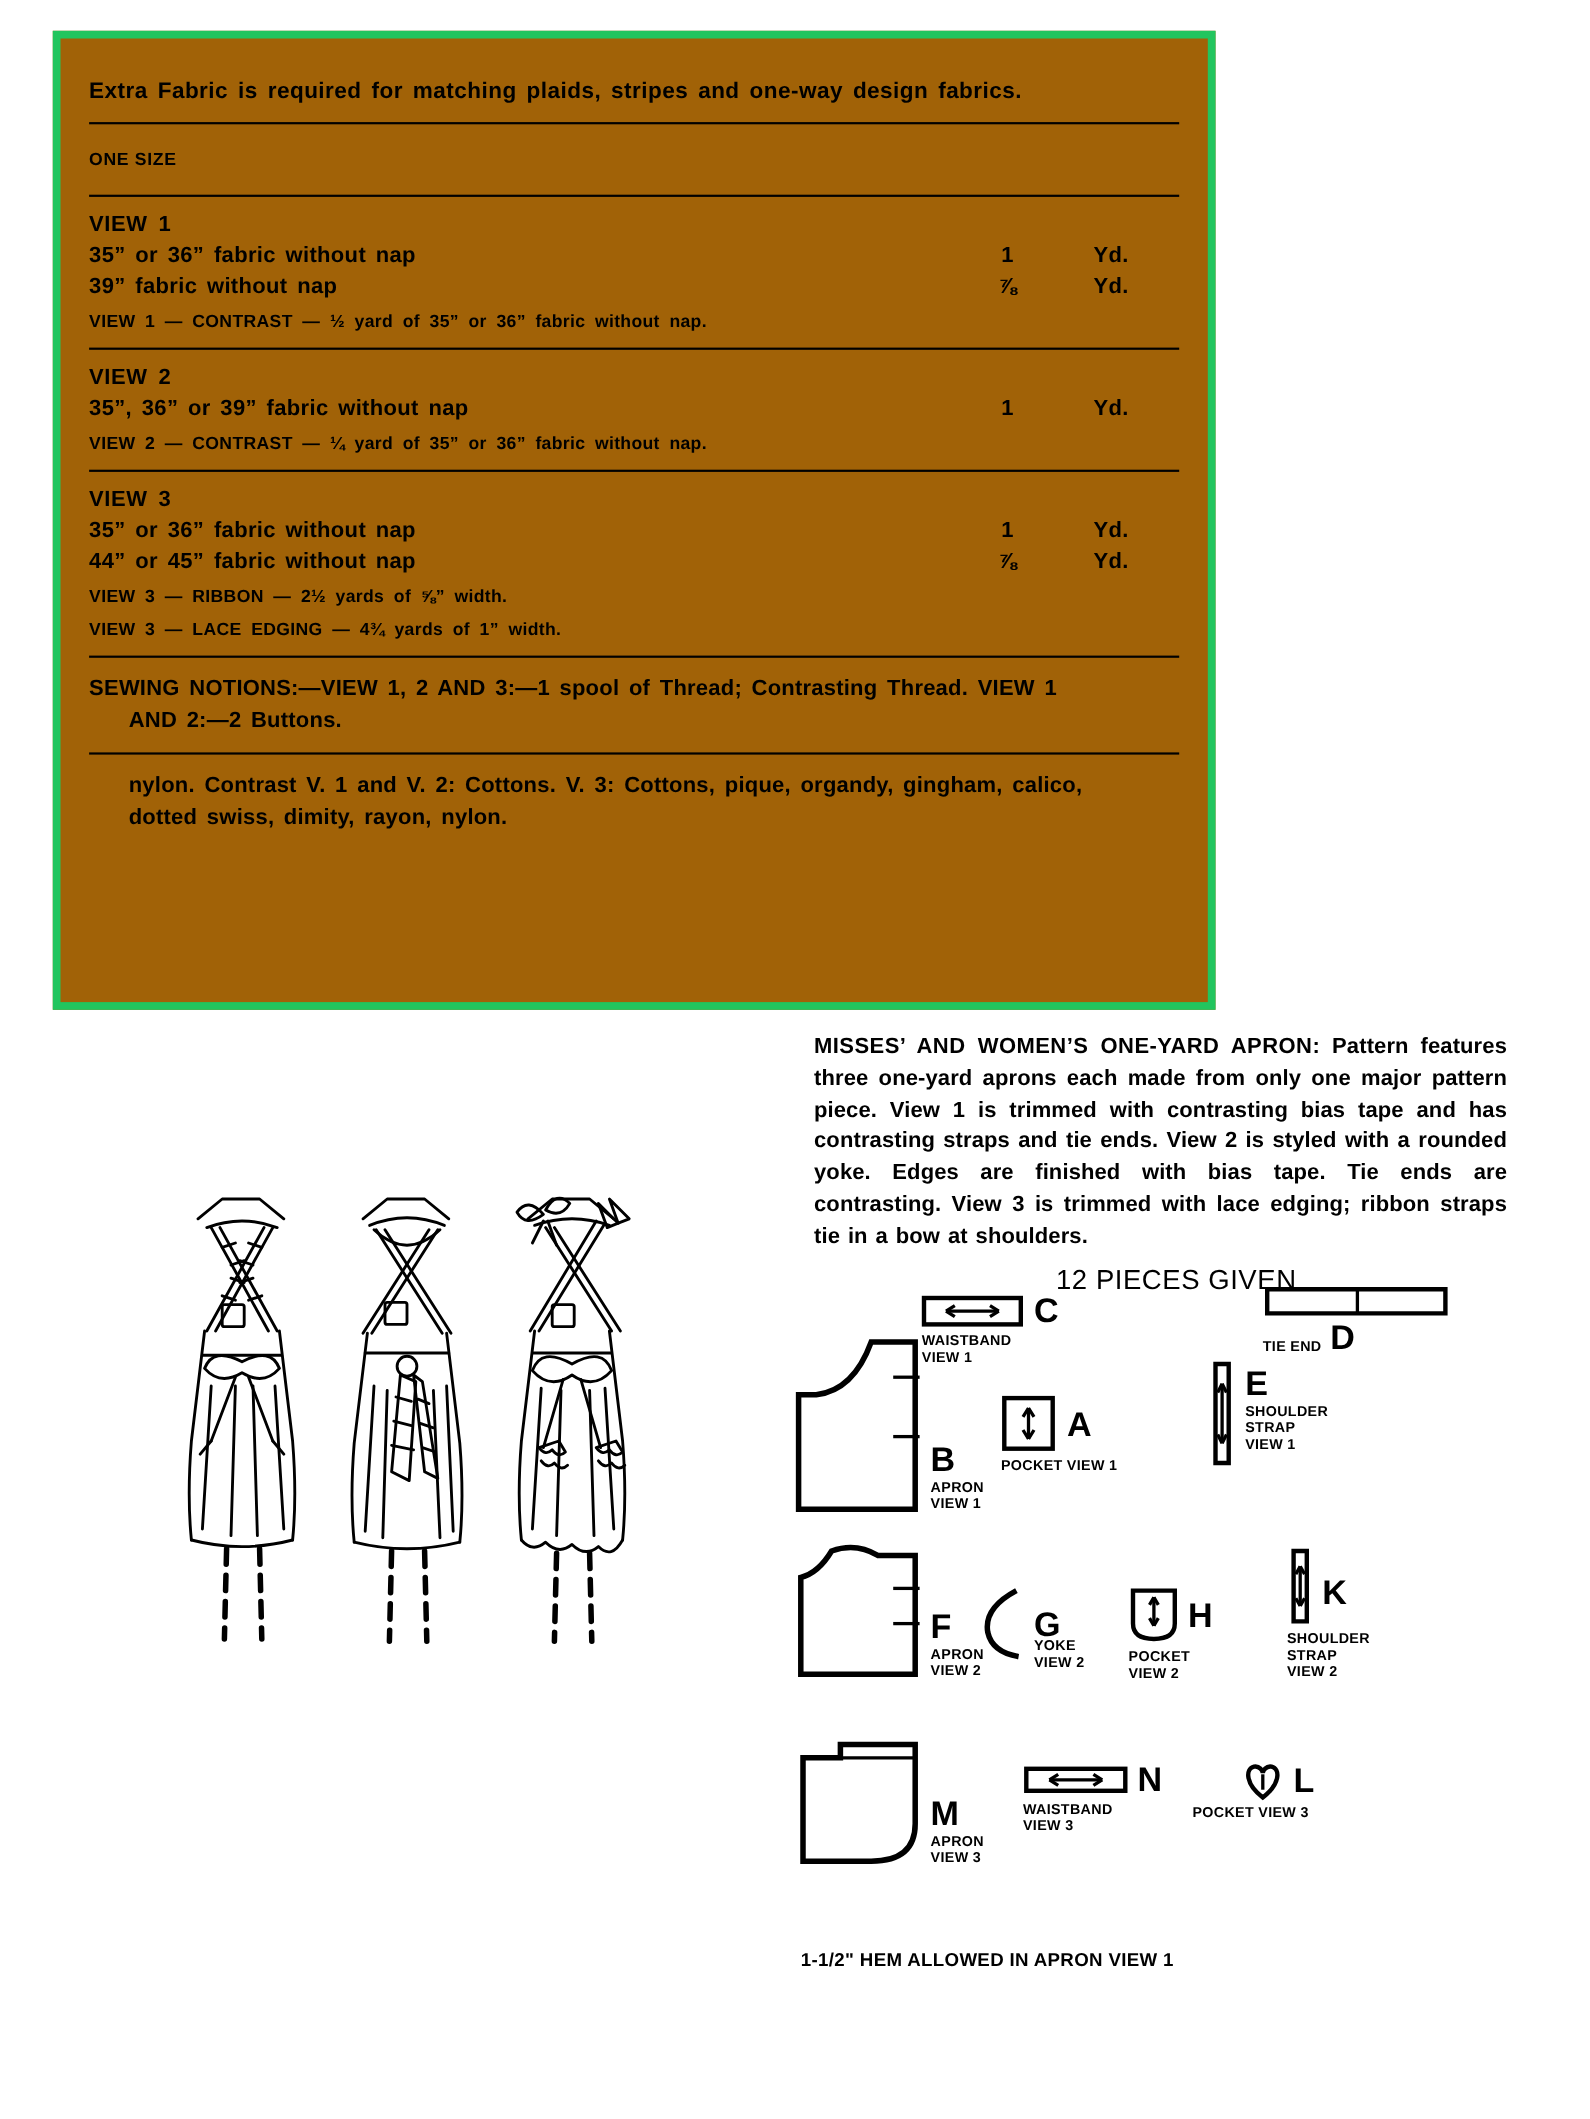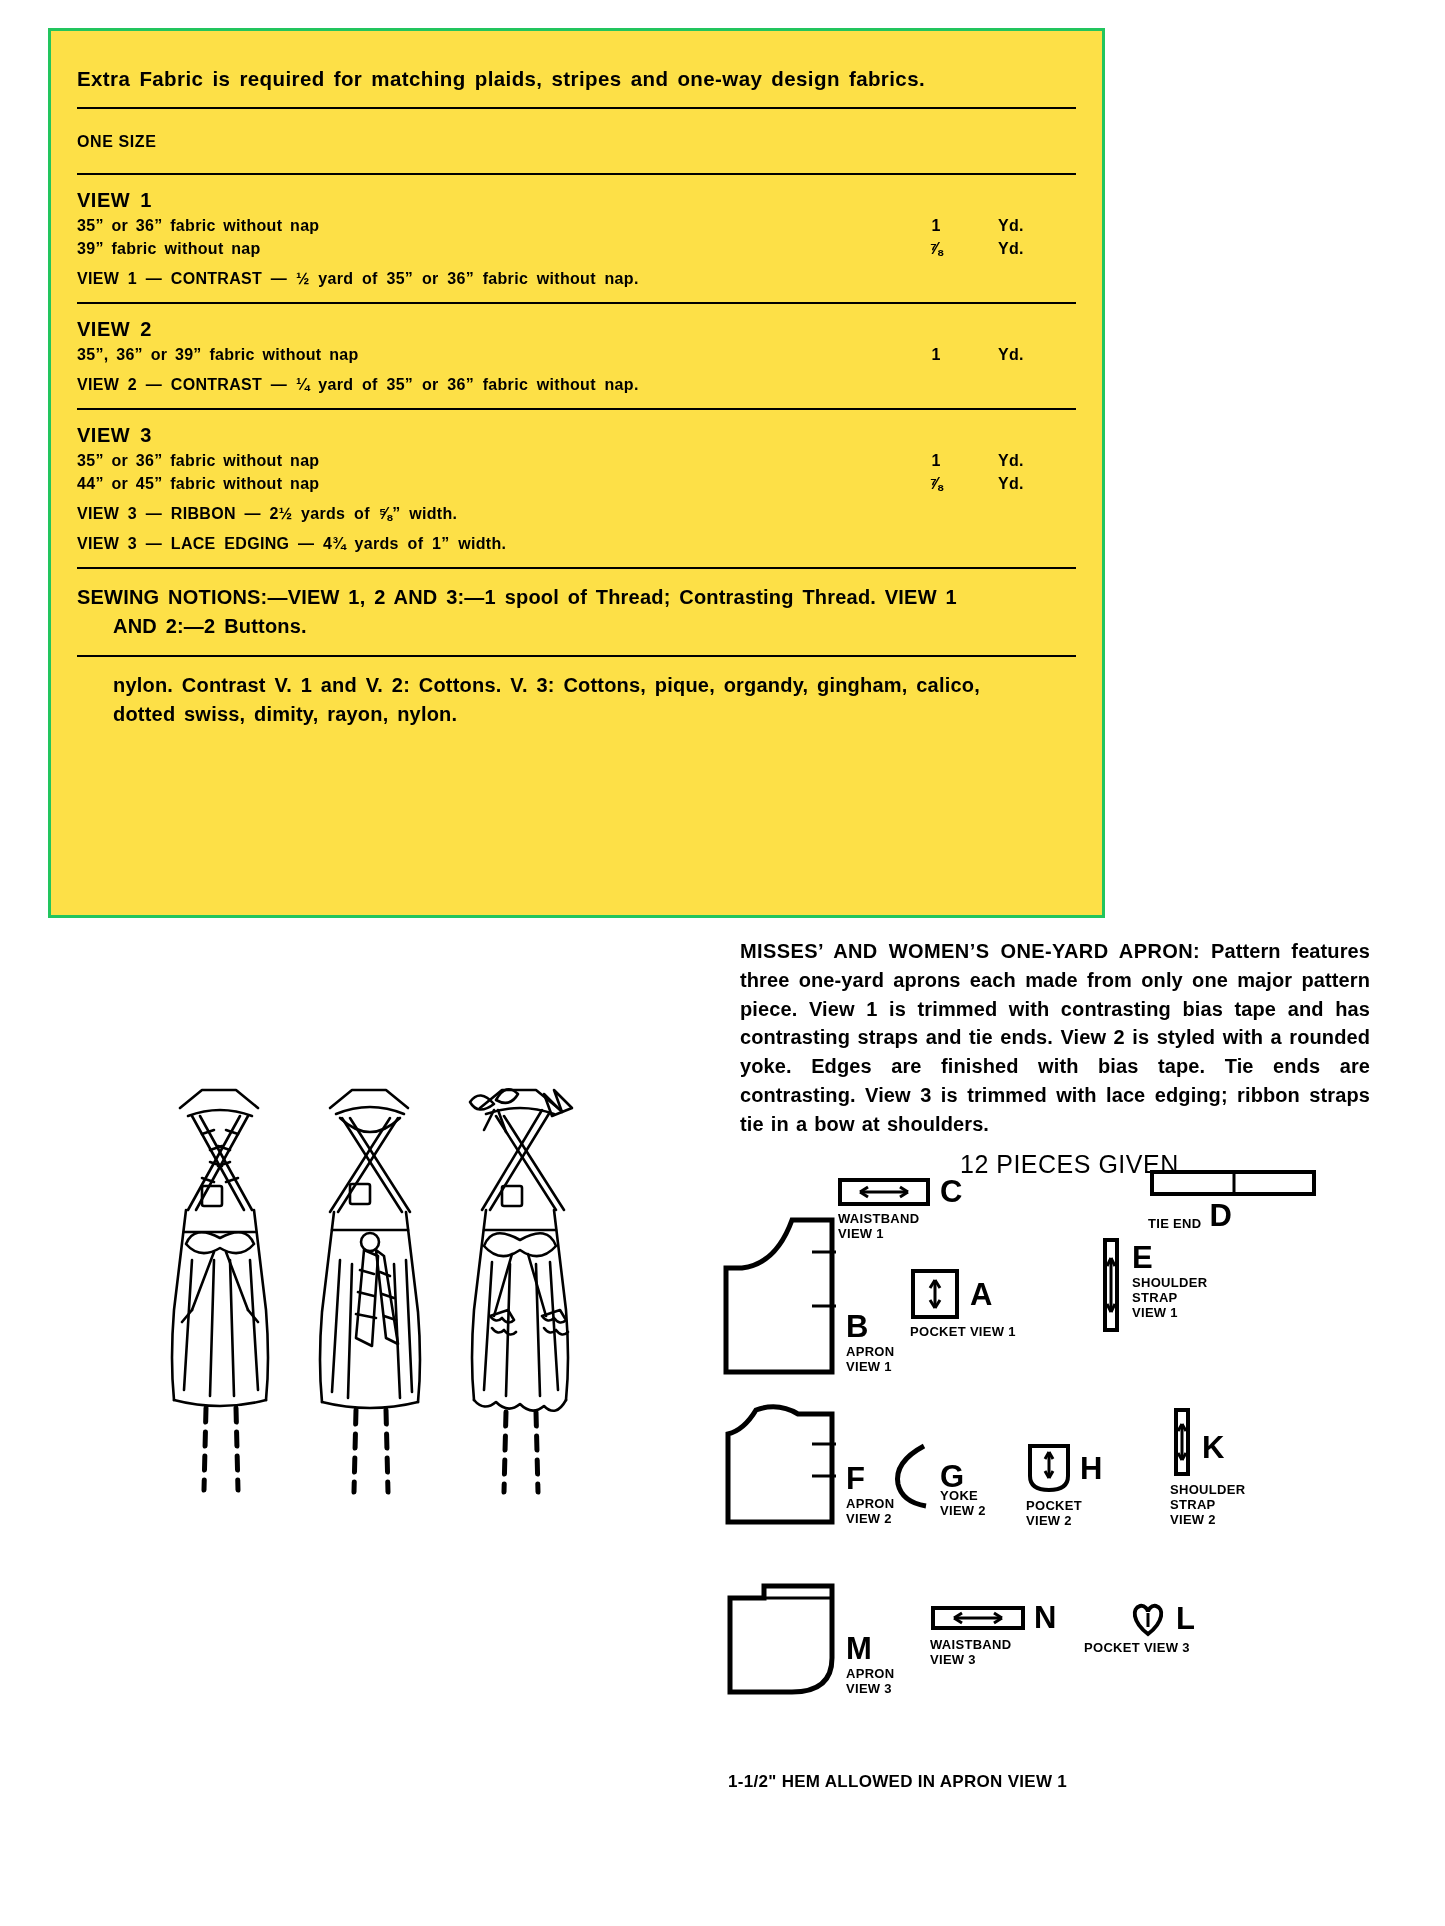--- a/index.html
+++ b/index.html
@@ -16,23 +16,23 @@
     overflow: hidden;
   }
 
   
   .yardage-box {
     position: absolute;
     left: 48px;
     top: 28px;
     width: 1057px;
     height: 890px;
-    border: 3px solid #22c55e;
+    border: 7px solid #22c55e;
     box-sizing: border-box;
-    background: #fde047;
+    background: #a16207;
   }
   .yardage-inner {
     padding: 32px 26px 0 26px;
   }
 
   .rule {
     border: 0;
     border-top: 2px solid #000;
     margin: 14px 0 14px 0;
     height: 0;
@@ -57,25 +57,26 @@
     font-size: 20px;
     font-weight: bold;
     letter-spacing: 0.5px;
     word-spacing: 4px;
     margin: 10px 0 4px 0;
   }
 
   .yard-row {
     display: flex;
     align-items: baseline;
-    font-size: 16px;
+    font-size: 20px;
     font-weight: bold;
     letter-spacing: 0.3px;
     word-spacing: 3px;
     margin: 5px 0;
+    gap: 16px;
   }
   .yard-desc { flex: 0 0 auto; }
   .yard-spacer { flex: 1 1 auto; }
   .yard-amt {
     flex: 0 0 92px;
     text-align: center;
   }
   .yard-unit {
     flex: 0 0 78px;
     text-align: left;

